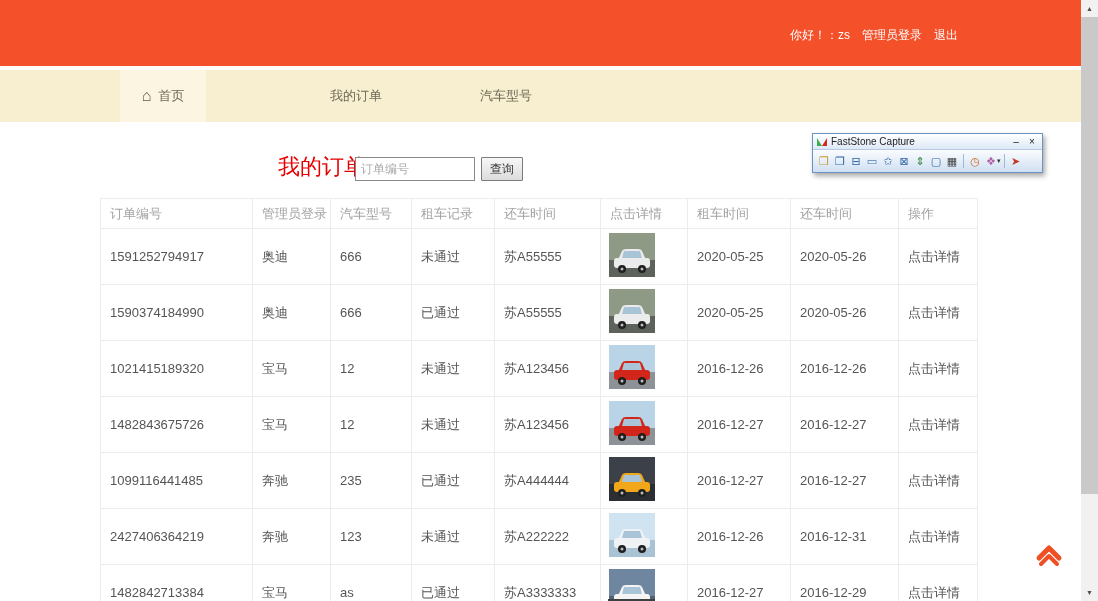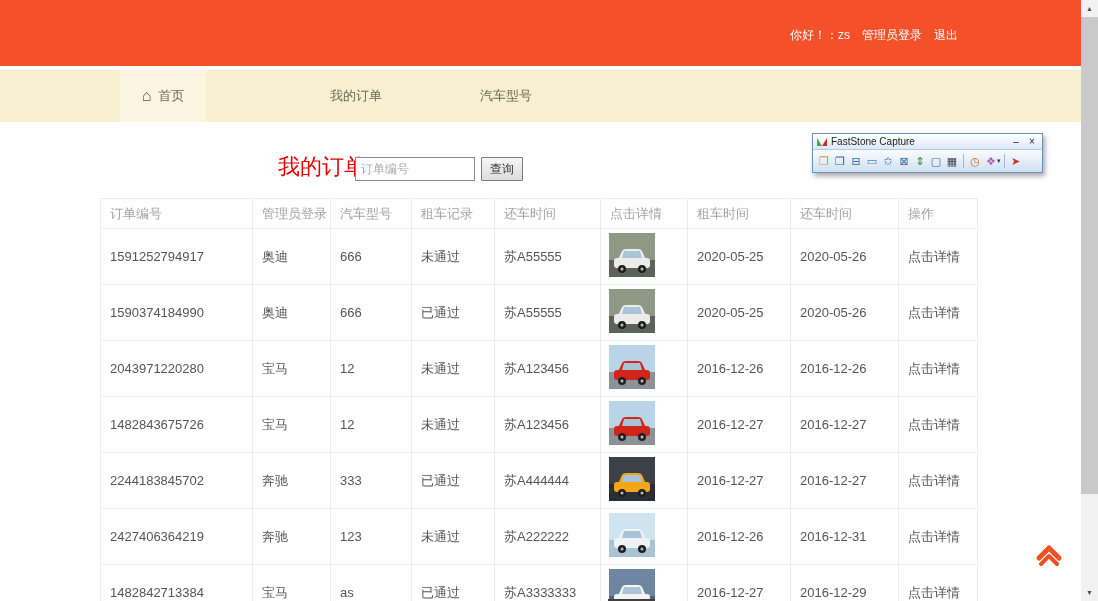--- a/index.html
+++ b/index.html
@@ -169,21 +169,21 @@
                 <circle cx="33" cy="36" r="4" fill="#1f1f1f"></circle>
                 <circle cx="13" cy="36" r="1.5" fill="#bdbdbd"></circle>
                 <circle cx="33" cy="36" r="1.5" fill="#bdbdbd"></circle>
               </svg></td>
     <td>2020-05-25</td>
     <td>2020-05-26</td>
     <td><span class="detail-link">点击详情</span></td>
   </tr>
 
   <tr>
-    <td>2043971220280</td>
+    <td>1021415189320</td>
     <td>宝马</td>
     <td>12</td>
     <td><span class="u">未通过</span></td>
     <td>苏A123456</td>
     <td class="img-cell"><svg width="46" height="44" viewBox="0 0 46 44">
                 <rect x="0" y="0" width="46" height="44" fill="#b8d4e6"></rect>
                 <rect x="0" y="27" width="46" height="17" fill="#8c9297"></rect>
                 <path d="M9 27 L13 18 Q14 16 17 16 L29 16 Q32 16 33 18 L37 27 Z" fill="#d3261b"></path>
                 <path d="M15 18 L31 18 L33 25 L13 25 Z" fill="#a8c4d6"></path>
                 <rect x="5" y="25" width="36" height="10" rx="3" fill="#d3261b"></rect>
@@ -213,23 +213,23 @@
                 <circle cx="33" cy="36" r="4" fill="#1f1f1f"></circle>
                 <circle cx="13" cy="36" r="1.5" fill="#bdbdbd"></circle>
                 <circle cx="33" cy="36" r="1.5" fill="#bdbdbd"></circle>
               </svg></td>
     <td>2016-12-27</td>
     <td>2016-12-27</td>
     <td><span class="detail-link">点击详情</span></td>
   </tr>
 
   <tr>
-    <td>2244183845702</td>
+    <td>1099116441485</td>
     <td>奔驰</td>
-    <td>333</td>
+    <td>235</td>
     <td><span class="u">已通过</span></td>
     <td>苏A444444</td>
     <td class="img-cell"><svg width="46" height="44" viewBox="0 0 46 44">
                 <rect x="0" y="0" width="46" height="44" fill="#3c4048"></rect>
                 <rect x="0" y="27" width="46" height="17" fill="#2b2e33"></rect>
                 <path d="M9 27 L13 18 Q14 16 17 16 L29 16 Q32 16 33 18 L37 27 Z" fill="#f2a71b"></path>
                 <path d="M15 18 L31 18 L33 25 L13 25 Z" fill="#a8c4d6"></path>
                 <rect x="5" y="25" width="36" height="10" rx="3" fill="#f2a71b"></rect>
                 <circle cx="13" cy="36" r="4" fill="#1f1f1f"></circle>
                 <circle cx="33" cy="36" r="4" fill="#1f1f1f"></circle>

